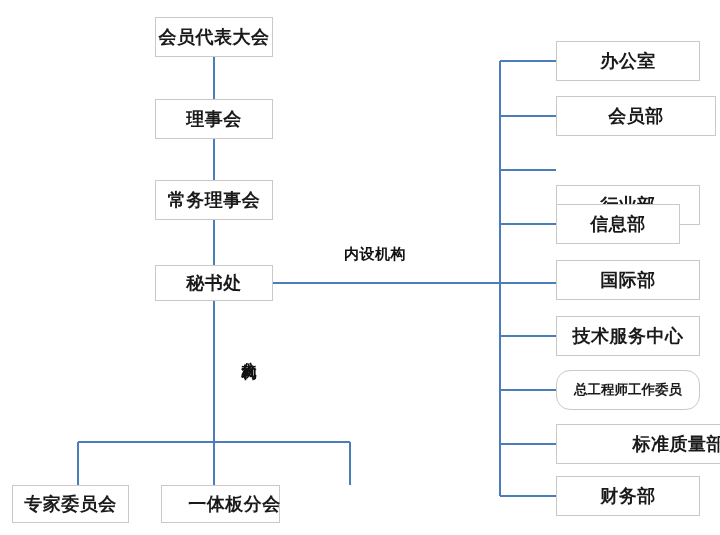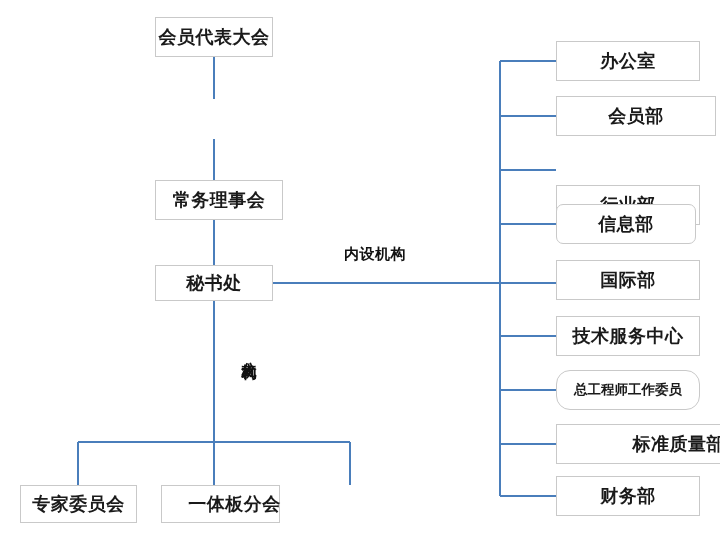--- a/index.html
+++ b/index.html
@@ -92,22 +92,25 @@
       <line x1="78" y1="442" x2="78" y2="485"></line>
       <line x1="214" y1="442" x2="214" y2="485"></line>
       <line x1="350" y1="442" x2="350" y2="485"></line>
     </g>
   </svg>
 
   <div class="node" style="left:155px; top:17px; width:118px; height:40px;">
     <span>会员代表大会</span>
   </div>
 
+  <div class="node" style="left:155px; top:99px; width:118px; height:40px;">
+    <span>理事会</span>
+  </div>
 
-  <div class="node" style="left:155px; top:180px; width:128px; height:40px;">
+  <div class="node" style="left:155px; top:180px; width:118px; height:40px;">
     <span>常务理事会</span>
   </div>
 
   <div class="node" style="left:155px; top:265px; width:118px; height:36px;">
     <span>秘书处</span>
   </div>
 
   <div class="edge-label" style="left:344px; top:245px;">
     <span>内设机构</span>
   </div>
@@ -121,21 +124,21 @@
   </div>
 
   <div class="node" style="left:556px; top:96px; width:160px; height:40px;">
     <span>会员部</span>
   </div>
 
   <div class="node" style="left:556px; top:150px; width:144px; height:40px;margin-top:35px;">
     <span>行业部</span>
   </div>
 
-  <div class="node" style="left:556px; top:204px; width:140px; height:40px;border-radius:7px;">
+  <div class="node" style="left:556px; top:204px; width:124px; height:40px;">
     <span>信息部</span>
   </div>
 
   <div class="node" style="left:556px; top:260px; width:144px; height:40px;">
     <span>国际部</span>
   </div>
 
   <div class="node" style="left:556px; top:316px; width:144px; height:40px;">
     <span>技术服务中心</span>
   </div>
@@ -145,21 +148,21 @@
   </div>
 
   <div class="node" style="left:556px; top:424px; width:170px; height:40px;justify-content:flex-end;">
     <span>标准质量部</span>
   </div>
 
   <div class="node" style="left:556px; top:476px; width:144px; height:40px;">
     <span>财务部</span>
   </div>
 
-  <div class="node" style="left:20px; top:485px; width:117px; height:38px;">
+  <div class="node" style="left:12px; top:485px; width:117px; height:38px;">
     <span>专家委员会</span>
   </div>
 
   <div class="node" style="left:161px; top:485px; width:119px; height:38px;padding-left:28px;">
     <span>一体板分会</span>
   </div>
 
 
 </div>
 

